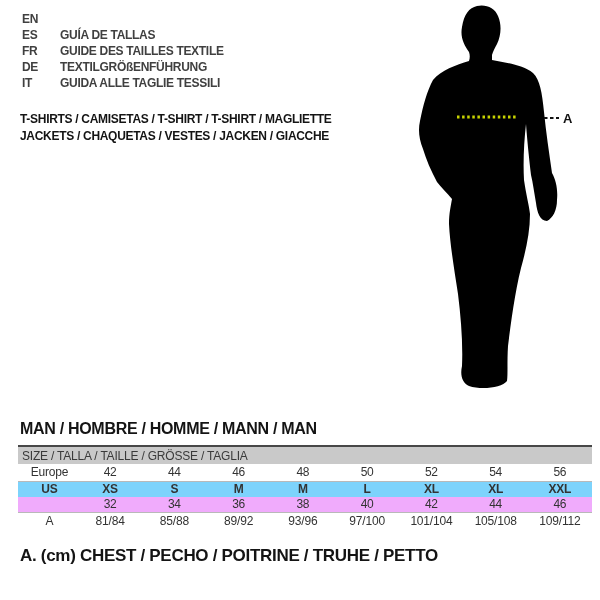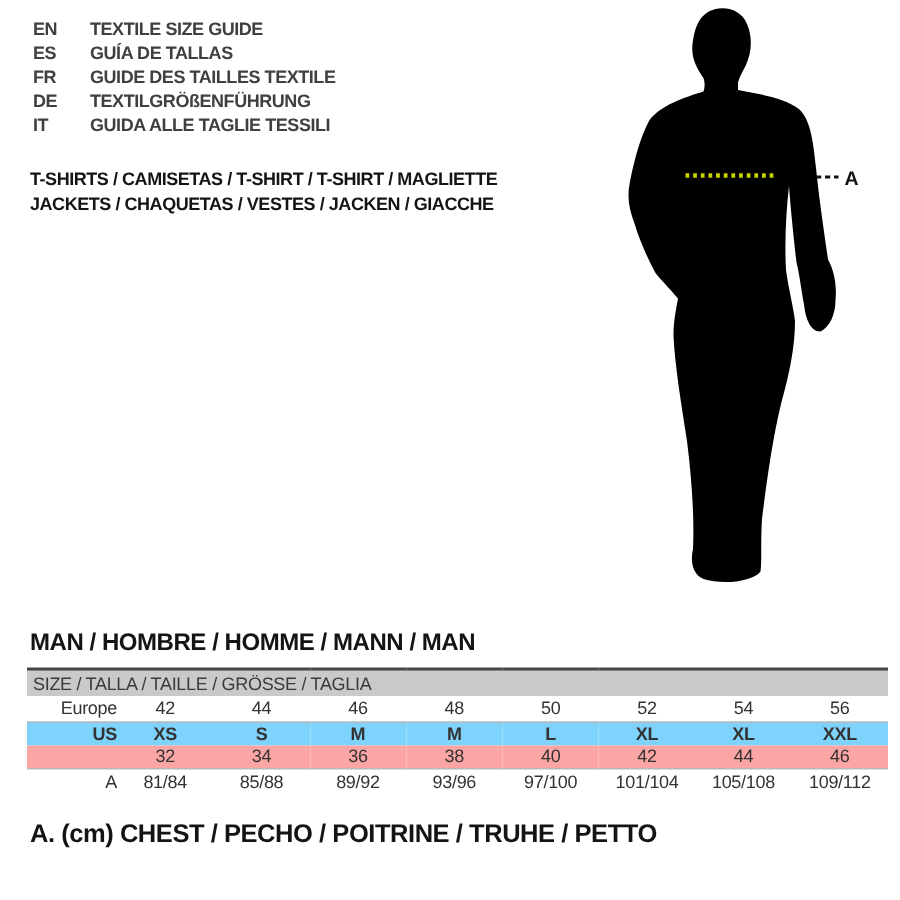--- a/index.html
+++ b/index.html
@@ -91,33 +91,33 @@
   }
   .size-table col.label-col { width: 60px; }
   .size-table td {
     padding: 0;
     height: 16px;
     text-align: center;
     vertical-align: middle;
     white-space: nowrap;
   }
   .size-table td.row-label {
-    text-align: right;
+    text-align: center;
     padding-left: 3px;
   }
   .size-table tr.thead td {
     background: #c9c9c9;
     text-align: left;
     padding-left: 4px;
     height: 18px;
     color: #3a3a3a;
   }
   .size-table tr.row-europe td { height: 17px; border-bottom: 1px solid #b9b9b9; }
   .size-table tr.row-us td { background: #7dd3fc; height: 16px; font-weight: bold; }
-  .size-table tr.row-us2 td { background: #fca5a5; height: 15px; border-bottom: 1px solid #b9b9b9; }
+  .size-table tr.row-us2 td { background: #f0abfc; height: 15px; border-bottom: 1px solid #b9b9b9; }
   .size-table tr.row-a td { height: 17px; }
 
   
   .footnote {
     position: absolute;
     left: 20px;
     top: 546px;
     font-weight: 700;
     font-size: 17px;
     letter-spacing: -0.3px;
@@ -126,21 +126,20 @@
   }
 </style>
 </head>
 <body>
 
 <div class="page">
 
   <div class="lang-list">
     <div class="lang-row">
       <span class="lang-code">EN</span>
-      <span class="lang-title">TEXTILE SIZE GUIDE</span>
     </div>
     <div class="lang-row">
       <span class="lang-code">ES</span>
       <span class="lang-title">GUÍA DE TALLAS</span>
     </div>
     <div class="lang-row">
       <span class="lang-code">FR</span>
       <span class="lang-title">GUIDE DES TAILLES TEXTILE</span>
     </div>
     <div class="lang-row">

